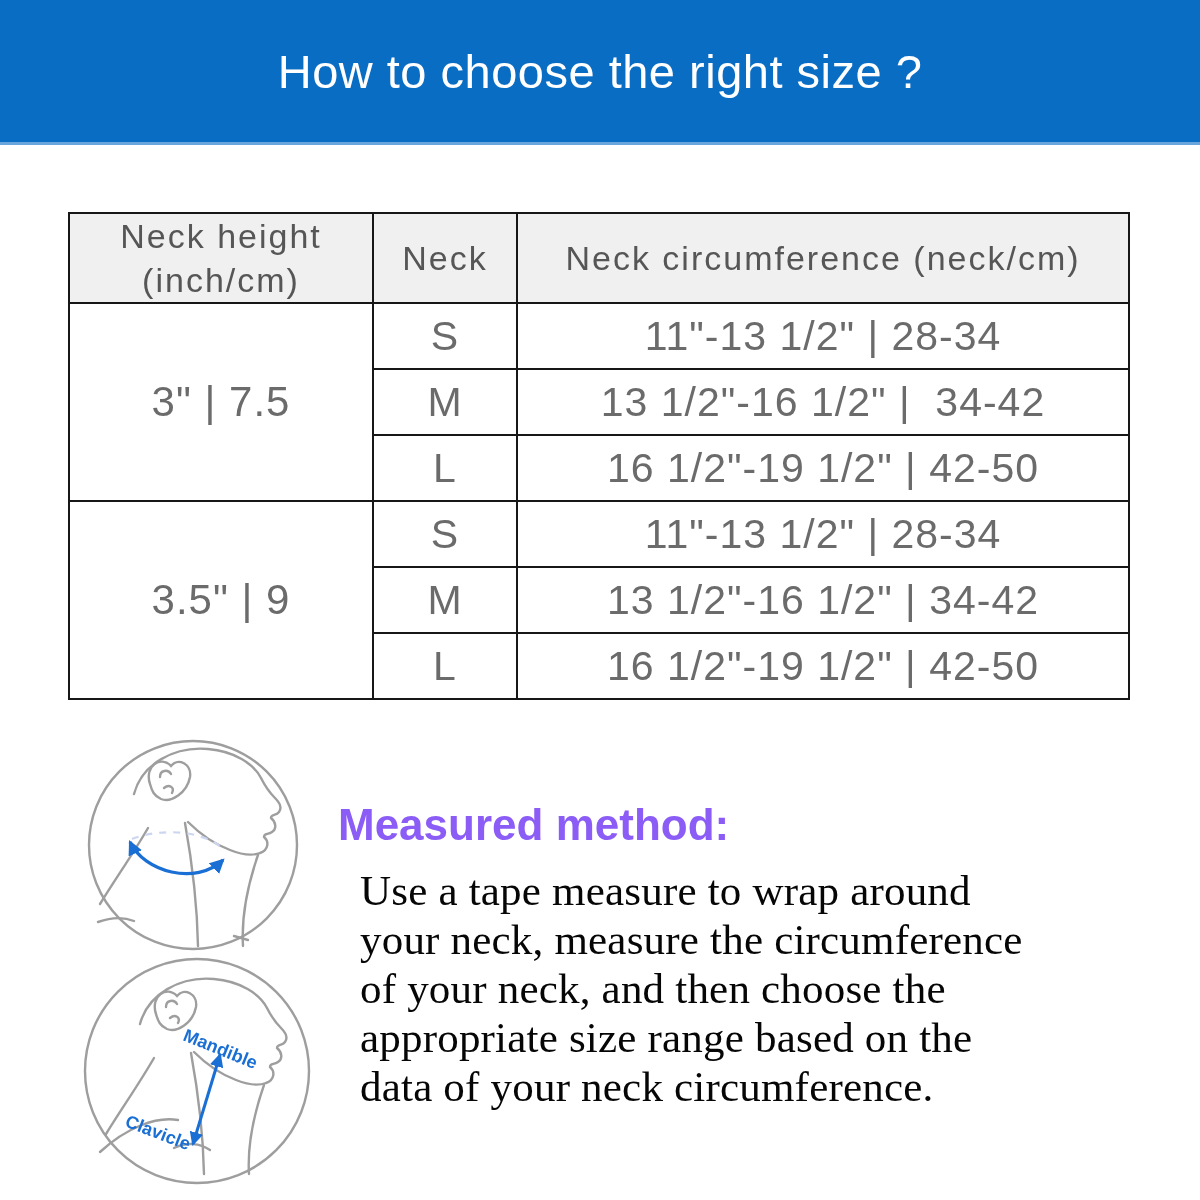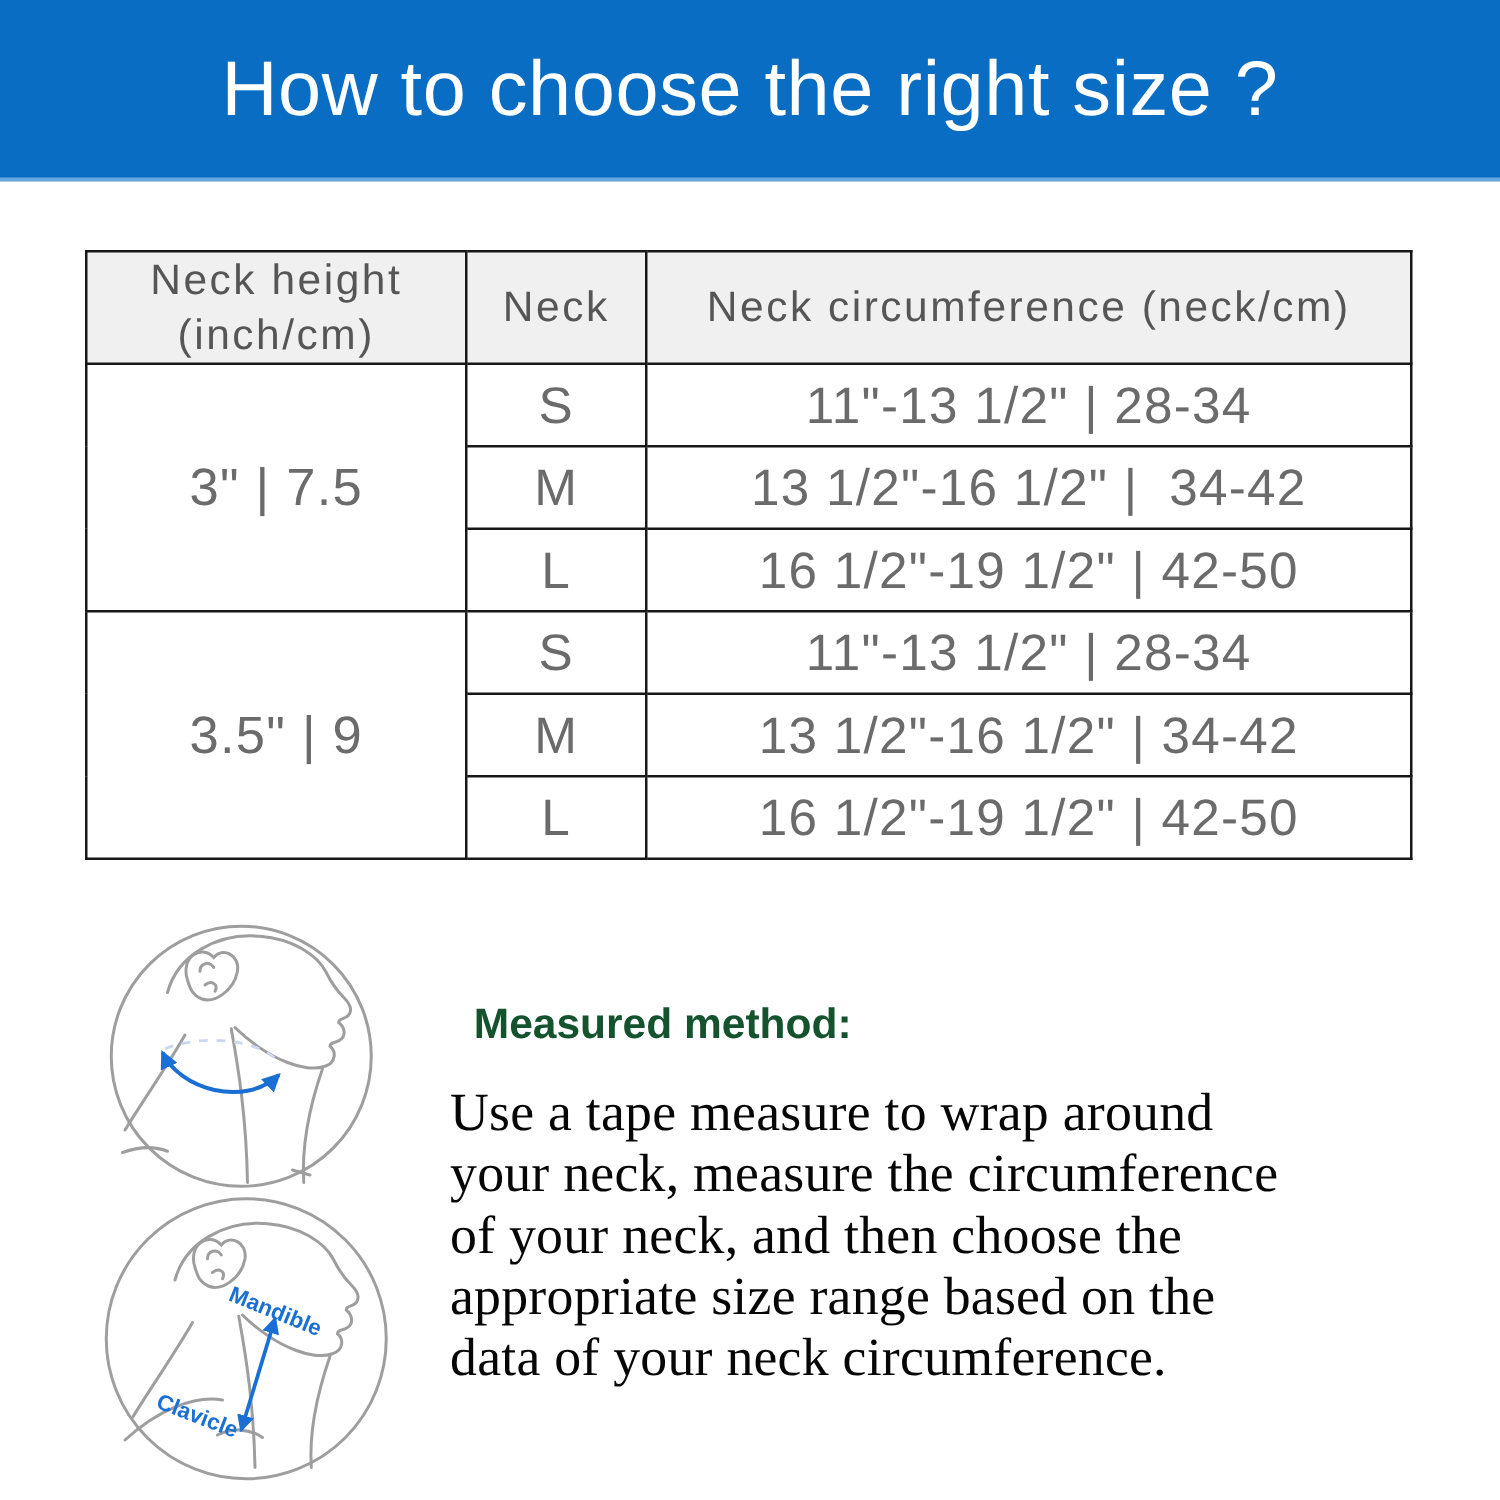--- a/index.html
+++ b/index.html
@@ -17,30 +17,30 @@
   .banner {
     position: absolute;
     left: 0; top: 0;
     width: 1200px; height: 145px;
     background: #0a6dc4;
     border-bottom: 3px solid #6aa6de;
     display: flex; align-items: center; justify-content: center;
   }
   .banner-title {
     color: #ffffff;
-    font-size: 62px;
+    font-size: 47px;
     font-weight: 400;
     letter-spacing: 0.5px;
     white-space: nowrap;
   }
 
   
   table.size-table {
     position: absolute;
-    left: 68px; top: 200px;
+    left: 68px; top: 212px;
     border-collapse: collapse;
     table-layout: fixed;
     width: 1060px;
     padding-left: 16px;
   }
   .size-table col.c1 { width: 304px; }
   .size-table col.c2 { width: 144px; }
   .size-table col.c3 { width: 612px; }
   .size-table th, .size-table td {
     border: 2px solid #171717;
@@ -68,24 +68,24 @@
   .size-table td.circ-cell  { white-space: pre; }
 
   
   .diagram { position: absolute; }
   .diagram-1 { left: 86px;  top: 738px; }
   .diagram-2 { left: 82px;  top: 956px; }
 
   
   .method-heading {
     position: absolute;
-    left: 379px; top: 800px;
-    font-size: 34px;
+    left: 338px; top: 800px;
+    font-size: 44px;
     font-weight: 700;
-    color: #14532d;
+    color: #8b5cf6;
     white-space: nowrap;
   }
   .method-body {
     position: absolute;
     left: 360px; top: 866px;
     width: 790px;
     font-size: 43px;
     line-height: 49px;
     color: #060606;
     letter-spacing: 0.2px;

